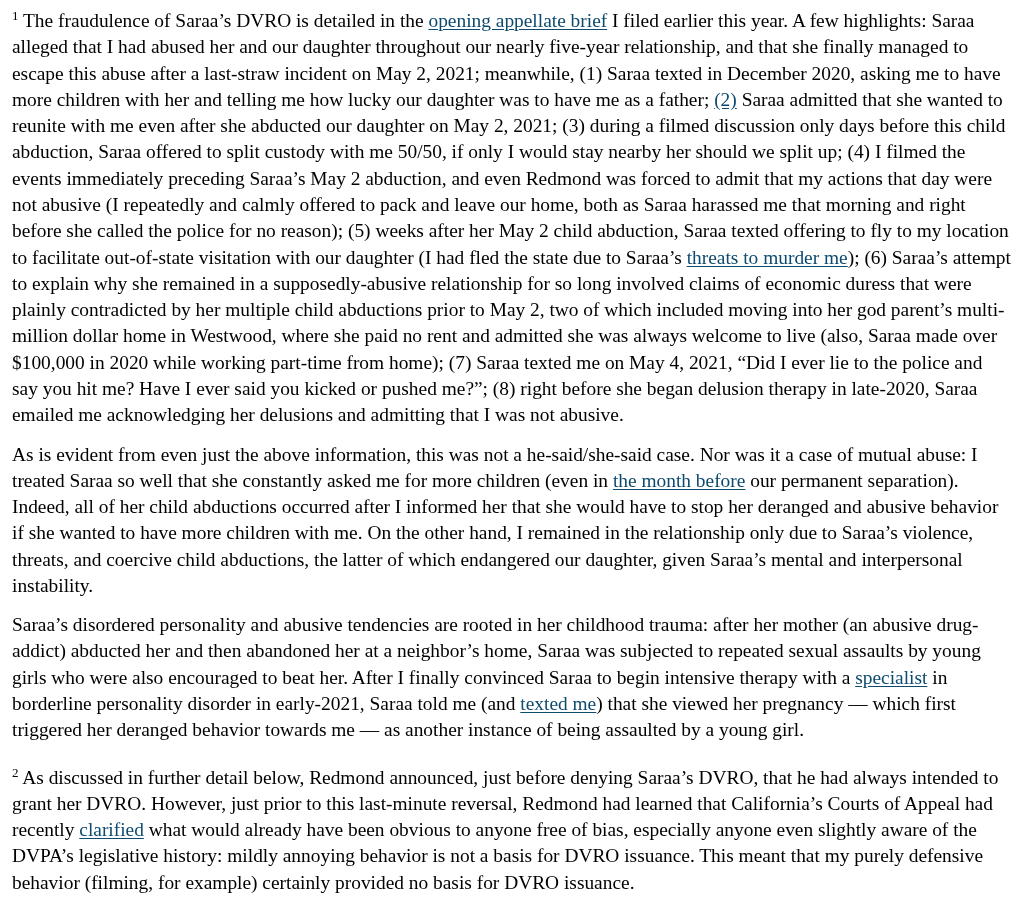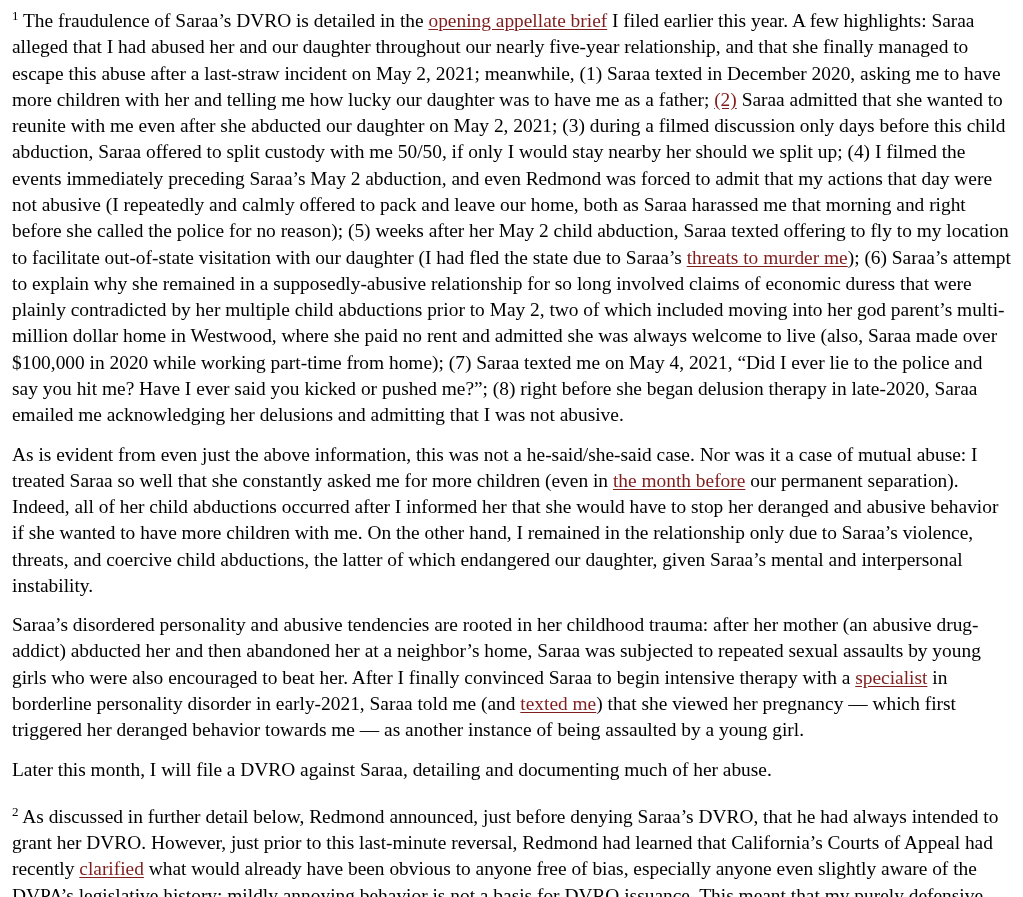--- a/index.html
+++ b/index.html
@@ -27,21 +27,21 @@
   }
   .para:last-child {
     margin-bottom: 0;
   }
   .fn-marker {
     font-size: 13px;
     vertical-align: super;
     line-height: 0;
   }
   .link {
-    color: #7f1d1d;
+    color: #0c4a6e;
     text-decoration: underline;
     text-underline-offset: 1.5px;
     cursor: pointer;
   }
   .em {
   }
   .footnote-block {
     margin-top: 2px;
   }
   .spacer-big {
@@ -59,23 +59,20 @@
   </p>
 
   <p class="para">
     <span>As is evident from even just the above information, this was not a he-said/she-said case. Nor was it a case of mutual abuse: I treated Saraa so well that she constantly asked me for more children (even in </span><a class="link">the month before</a><span> our permanent separation). Indeed, all of her child abductions occurred after I informed her that she would have to stop her deranged and abusive behavior if she wanted to have more children with me. On the other hand, I remained in the relationship only due to Saraa’s violence, threats, and coercive child abductions, the latter of which endangered our daughter, given Saraa’s mental and interpersonal instability.</span>
   </p>
 
   <p class="para">
     <span>Saraa’s disordered personality and abusive tendencies are rooted in her childhood trauma: after her mother (an abusive drug-addict) abducted her and then abandoned her at a neighbor’s home, Saraa was subjected to repeated sexual assaults by young girls who were also encouraged to beat her. After I finally convinced Saraa to begin intensive therapy with a </span><a class="link">specialist</a><span> in borderline personality disorder in early-2021, Saraa told me (and </span><a class="link">texted me</a><span>) that she viewed her pregnancy — which first triggered her deranged behavior towards me — as another instance of being assaulted by a young girl.</span>
   </p>
 
-  <p class="para">
-    <span>Later this month, I will file a DVRO against Saraa, detailing and documenting much of her abuse.</span>
-  </p>
 
   <div class="spacer-big"></div>
 
   <p class="para footnote-block">
     <span class="fn-marker">2</span>
     <span>As discussed in further detail below, Redmond announced, just before denying Saraa’s DVRO, that he had always intended to grant her DVRO. However, just prior to this last-minute reversal, Redmond had learned that California’s Courts of Appeal had recently </span><a class="link">clarified</a><span> what would already have been obvious to anyone free of bias, especially anyone even slightly aware of the DVPA’s legislative history: mildly annoying behavior is not a basis for DVRO issuance. This meant that my purely defensive behavior (filming, for example) certainly provided no basis for DVRO issuance.</span>
   </p>
 
 </div>
 

